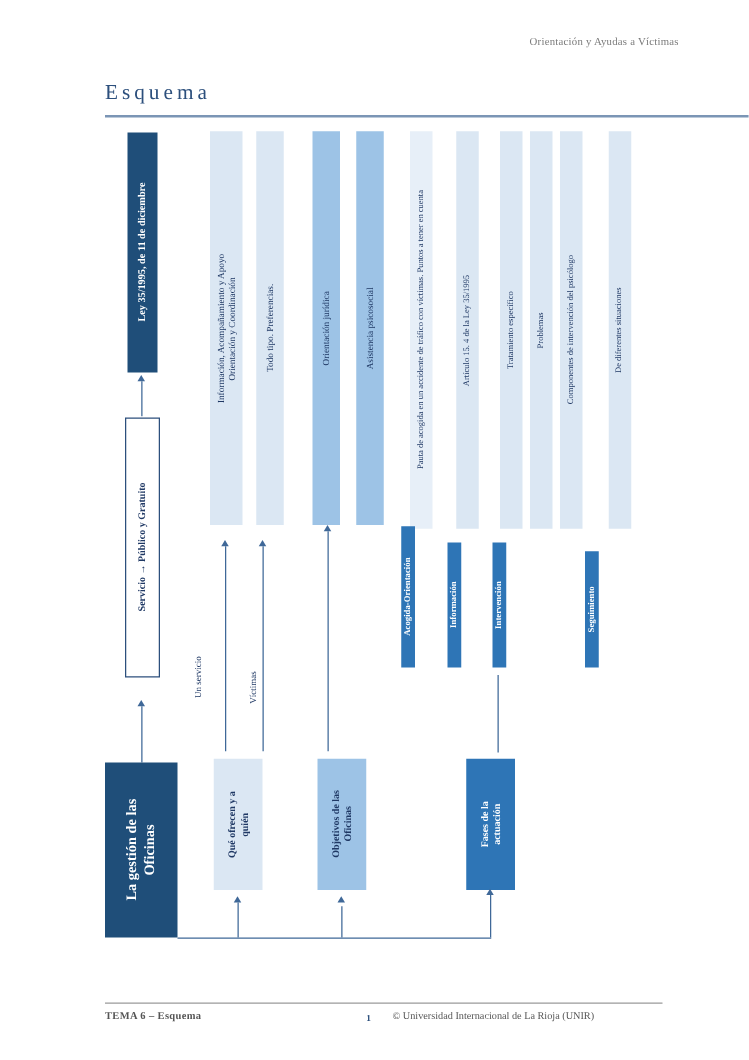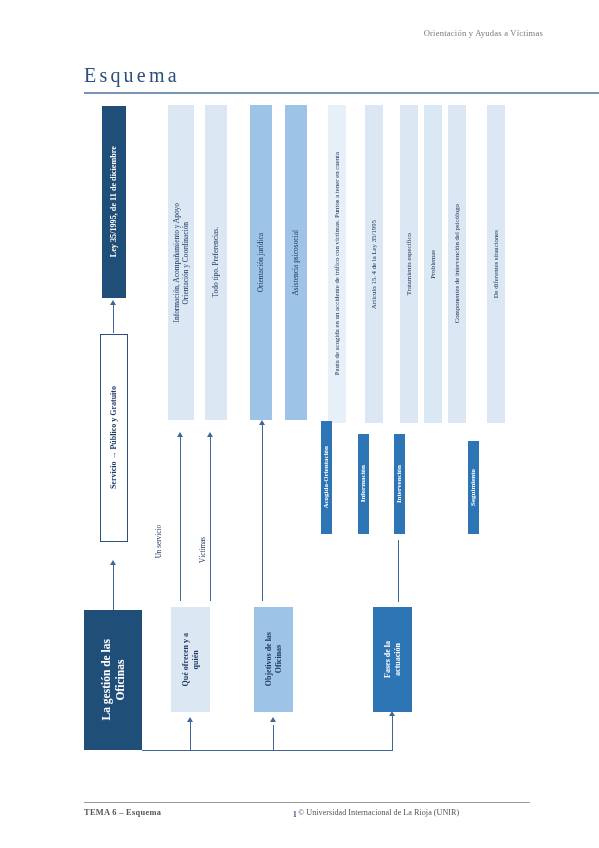--- a/index.html
+++ b/index.html
@@ -29,21 +29,21 @@
     color: #7a7a7a;
     letter-spacing: .2px;
     white-space: nowrap;
     font-family: "Liberation Serif", serif;
   }
 
   .page-title {
     position: absolute;
     left: 84px;
     top: 64px;
-    font-size: 20px;
+    font-size: 17px;
     color: #2c4f7c;
     letter-spacing: 3.2px;
     font-family: "Liberation Serif", serif;
   }
   .title-rule {
     position: absolute;
     left: 84px;
     top: 92px;
     width: 515px;
     height: 1.6px;
@@ -72,21 +72,21 @@
   .footer-page {
     position: absolute;
     left: 293px;
     top: 810px;
     font-size: 7.4px;
     font-weight: bold;
     color: #2c4f7c;
   }
   .footer-right {
     position: absolute;
-    left: 298px;
+    left: 314px;
     top: 808px;
     font-size: 8.2px;
     color: #555;
     white-space: nowrap;
   }
 
   
   .vbox {
     position: absolute;
     box-sizing: border-box;

